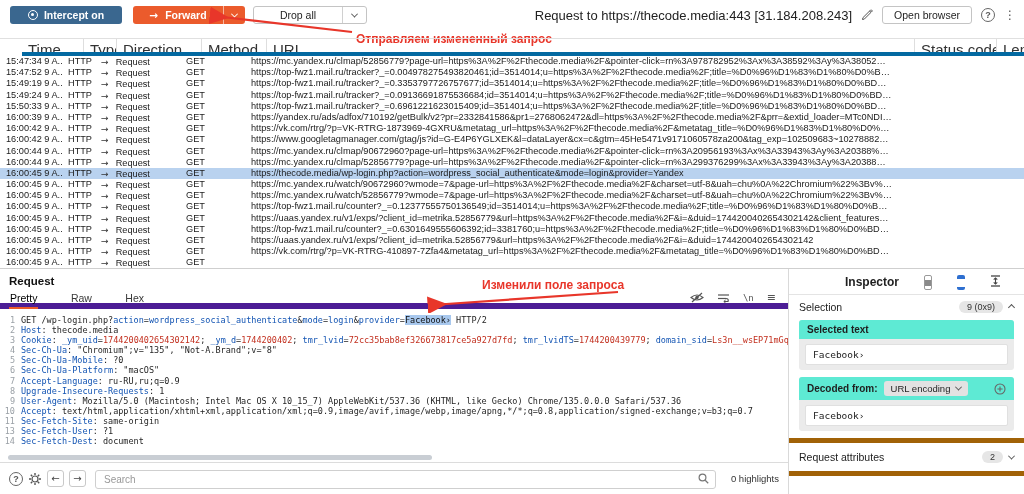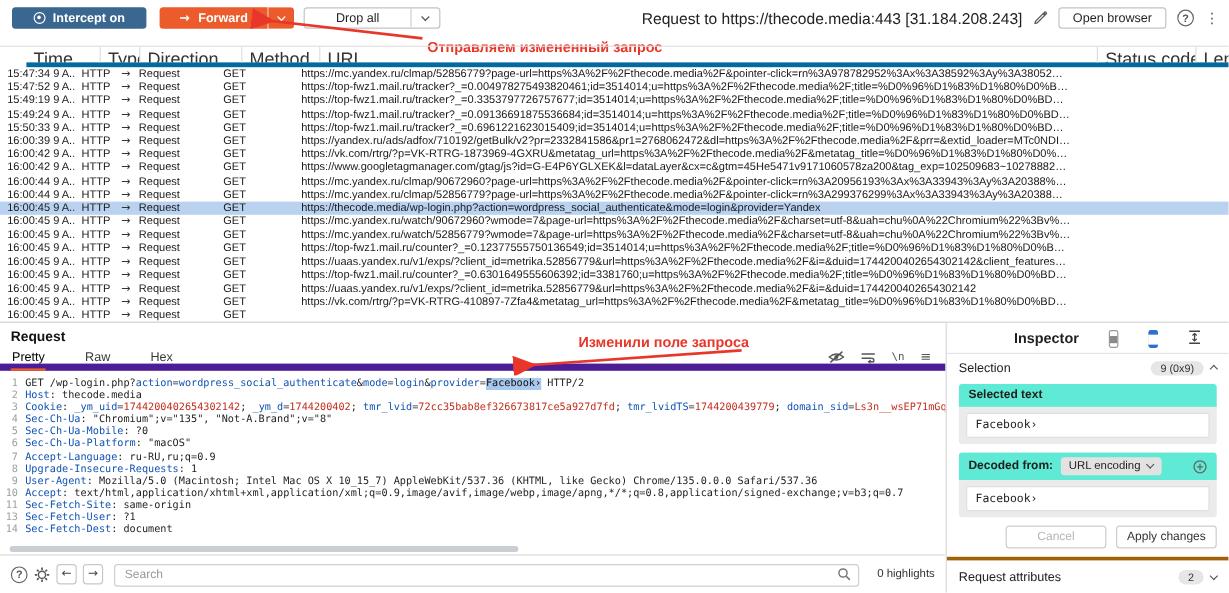--- a/index.html
+++ b/index.html
@@ -106,21 +106,21 @@
   .sbox-body { padding:5px 6px; }
   .val-box { background:#fff; border:1px solid #e0e0e0; border-radius:2px; padding:4px 7px;
     font-family:"DejaVu Sans Mono", monospace; font-size:9.5px; color:#222; }
   .enc-chip { background:#e2e2e2; border-radius:3px; padding:2px 7px; font-size:9.5px; font-weight:normal;
     display:flex; align-items:center; gap:6px; cursor:pointer; }
   .sbox-head .spacer { flex:1; }
   .btn-row { margin:4px 10px 7px; display:flex; justify-content:flex-end; gap:8px; }
   .ibtn { border:1px solid #cdcdcd; border-radius:3px; background:#fff; font-size:10px; padding:3px 0;
     width:84px; text-align:center; cursor:pointer; color:#333; }
   .ibtn.disabled { color:#b5b5b5; }
-  .insp-sec { border-top:3px solid #a16207; padding:8px 10px; display:flex; align-items:center; gap:6px; font-size:10.5px; cursor:pointer; }
+  .insp-sec { border-top:5px solid #a16207; padding:8px 10px; display:flex; align-items:center; gap:6px; font-size:10.5px; cursor:pointer; }
   .insp-sec .lab { flex:1; color:#222; }
 </style>
 </head>
 <body>
 
 <div id="app">
 
   <div class="toolbar">
     <div class="btn-intercept">
       <span class="eye-ic"></span>
@@ -555,24 +555,20 @@
             <circle cx="6" cy="6" r="5" fill="none" stroke="#666" stroke-width="1.1"></circle>
             <line x1="6" y1="3.4" x2="6" y2="8.6" stroke="#666" stroke-width="1.1"></line>
             <line x1="3.4" y1="6" x2="8.6" y2="6" stroke="#666" stroke-width="1.1"></line>
           </svg>
         </div>
         <div class="sbox-body">
           <div class="val-box">Facebook›</div>
         </div>
       </div>
 
-      <div class="btn-row">
-        <div class="ibtn disabled">Cancel</div>
-        <div class="ibtn">Apply changes</div>
-      </div>
 
       <div id="insp-secs">
   <div class="insp-sec">
     <span class="lab sec-lab">Request attributes</span>
     <span class="pill sec-pill">2</span>
     <span class="chv down"></span>
   </div>
 
   <div class="insp-sec">
     

